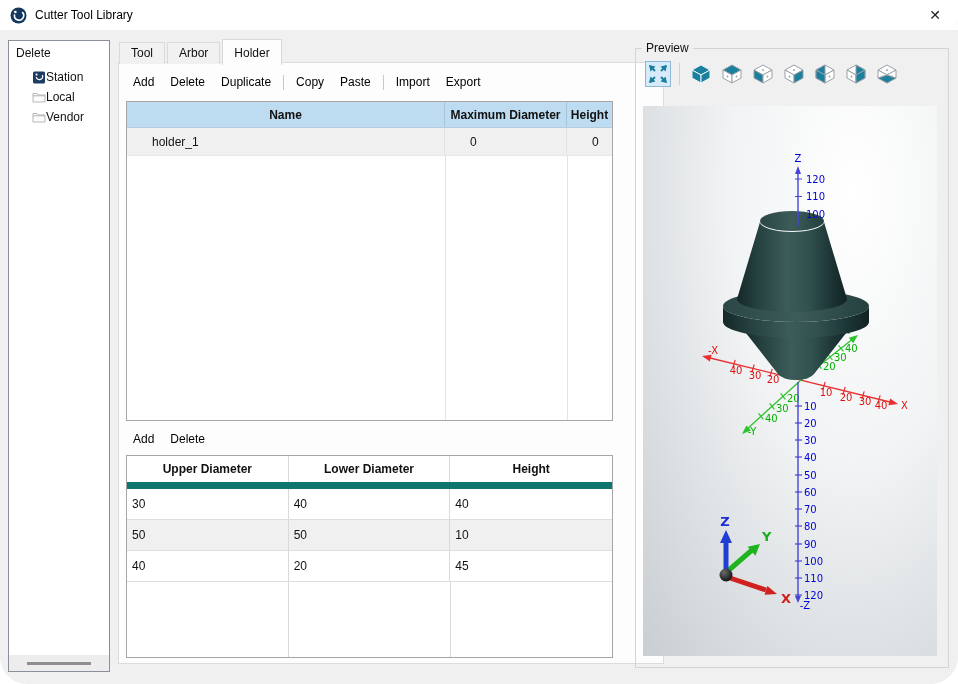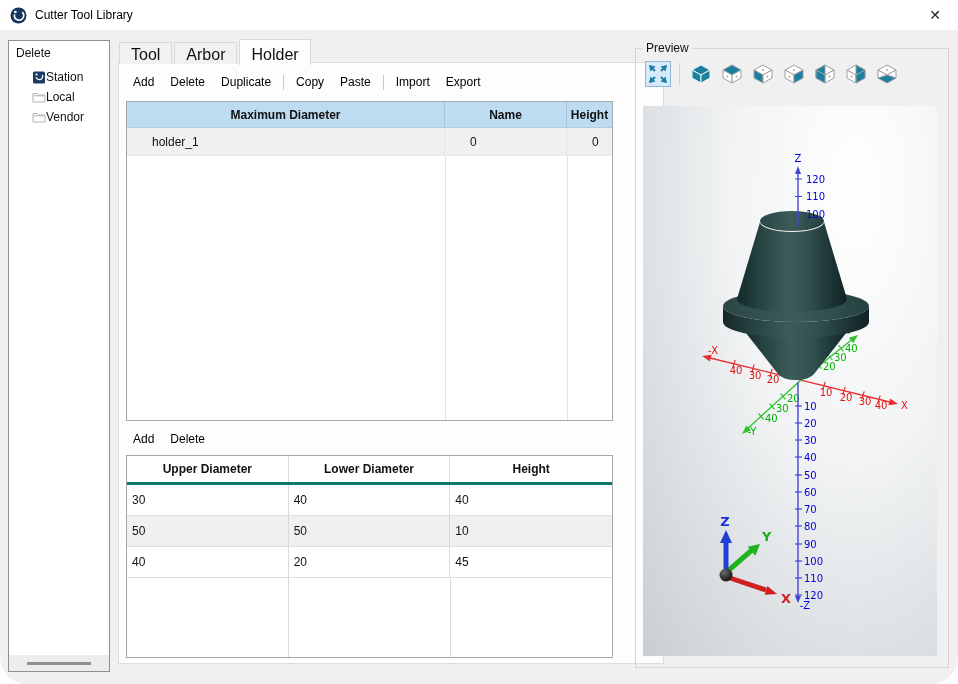--- a/index.html
+++ b/index.html
@@ -17,38 +17,38 @@
     border:1px solid #8a9099;}
   .library .lib-label{font-size:12px;padding:5px 7px 3px 7px;}
   .tree{margin-top:4px;}
   .tree-item{display:flex;align-items:center;padding:2px 2px 2px 23px;font-size:12px;height:16px;}
   .tree-item svg{flex:0 0 auto;}
   .grip-area{position:absolute;left:0;right:0;bottom:0;height:16px;background:#ededed;
     display:flex;align-items:center;justify-content:center;}
   .grip-bar{width:64px;height:3px;background:#8f8f8f;}
   
   .tabbar{position:absolute;left:119px;top:42px;display:flex;z-index:3;}
-  .tab{font-size:16px;background:#f1f1f1;border:1px solid #d9d9d9;border-bottom:none;
+  .tab{font-size:12px;background:#f1f1f1;border:1px solid #d9d9d9;border-bottom:none;
     padding:3px 11px 4px 11px;margin-right:2px;height:14px;}
   .tab.active{background:#fdfdfd;position:relative;top:-3px;padding-top:6px;padding-bottom:5px;z-index:4;}
   .pane{position:absolute;left:118px;top:62px;width:546px;height:602px;background:#fdfdfd;
     border:1px solid #dcdcdc;box-sizing:border-box;}
   .tbar{position:absolute;display:flex;align-items:center;font-size:12px;}
   .tbar1{left:6px;top:9px;}
   .tbar2{left:6px;top:366px;}
   .tbtn{padding:3px 8px;color:#000;}
   .tsep{width:1px;height:15px;background:#c9c9c9;margin:0 4px;}
   
   .dtable{position:absolute;left:7px;background:#fff;border:1px solid #a6a6a6;
     display:flex;flex-direction:column;box-sizing:border-box;}
   .t1{top:38px;width:487px;height:320px;}
   .t2{top:392px;width:487px;height:203px;}
   .thead{display:grid;font-size:12px;font-weight:bold;}
   .t1 .thead{grid-template-columns:318px 122px 1fr;background:#bedcf1;height:25px;border-bottom:1px solid #b3cbdd;}
-  .t2 .thead{grid-template-columns:1fr 1fr 1fr;background:#fff;height:26px;border-bottom:3px solid #0f766e;}
+  .t2 .thead{grid-template-columns:1fr 1fr 1fr;background:#fff;height:26px;border-bottom:7px solid #0f766e;}
   .thead .hc{display:flex;align-items:center;justify-content:center;}
   .t1 .thead .hc{border-right:1px solid #a9c4d9;}
   .t2 .thead .hc{border-right:1px solid #d9d9d9;}
   .thead .hc:last-child{border-right:none;}
   .trow{display:grid;font-size:12px;}
   .t1 .trow{grid-template-columns:318px 122px 1fr;height:27px;border-bottom:1px solid #e9e9e9;}
   .t2 .trow{grid-template-columns:1fr 1fr 1fr;height:30px;border-bottom:1px solid #dedede;}
   .trow .tc{display:flex;align-items:center;padding-left:5px;}
   .t1 .trow .tc{border-right:1px solid #e3e3e3;margin-left:20px;}
   .t2 .trow .tc{border-right:1px solid #d9d9d9;}
@@ -130,22 +130,22 @@
         <div class="tbtn">Duplicate</div>
         <div class="tsep"></div>
         <div class="tbtn">Copy</div>
         <div class="tbtn">Paste</div>
         <div class="tsep"></div>
         <div class="tbtn">Import</div>
         <div class="tbtn">Export</div>
       </div>
     <div class="dtable t1" id="table-holders">
         <div class="thead">
+          <div class="hc">Name</div>
           <div class="hc">Maximum Diameter</div>
-          <div class="hc">Name</div>
           <div class="hc">Height</div>
         </div>
         <div class="trow" style="background: rgb(240, 240, 240);">
           <div class="tc">holder_1</div>
           <div class="tc">0</div>
           <div class="tc">0</div>
         </div>
         <div class="filler">
           <div class="vline" style="left: 318px;"></div>
           <div class="vline" style="left: 440px;"></div>

